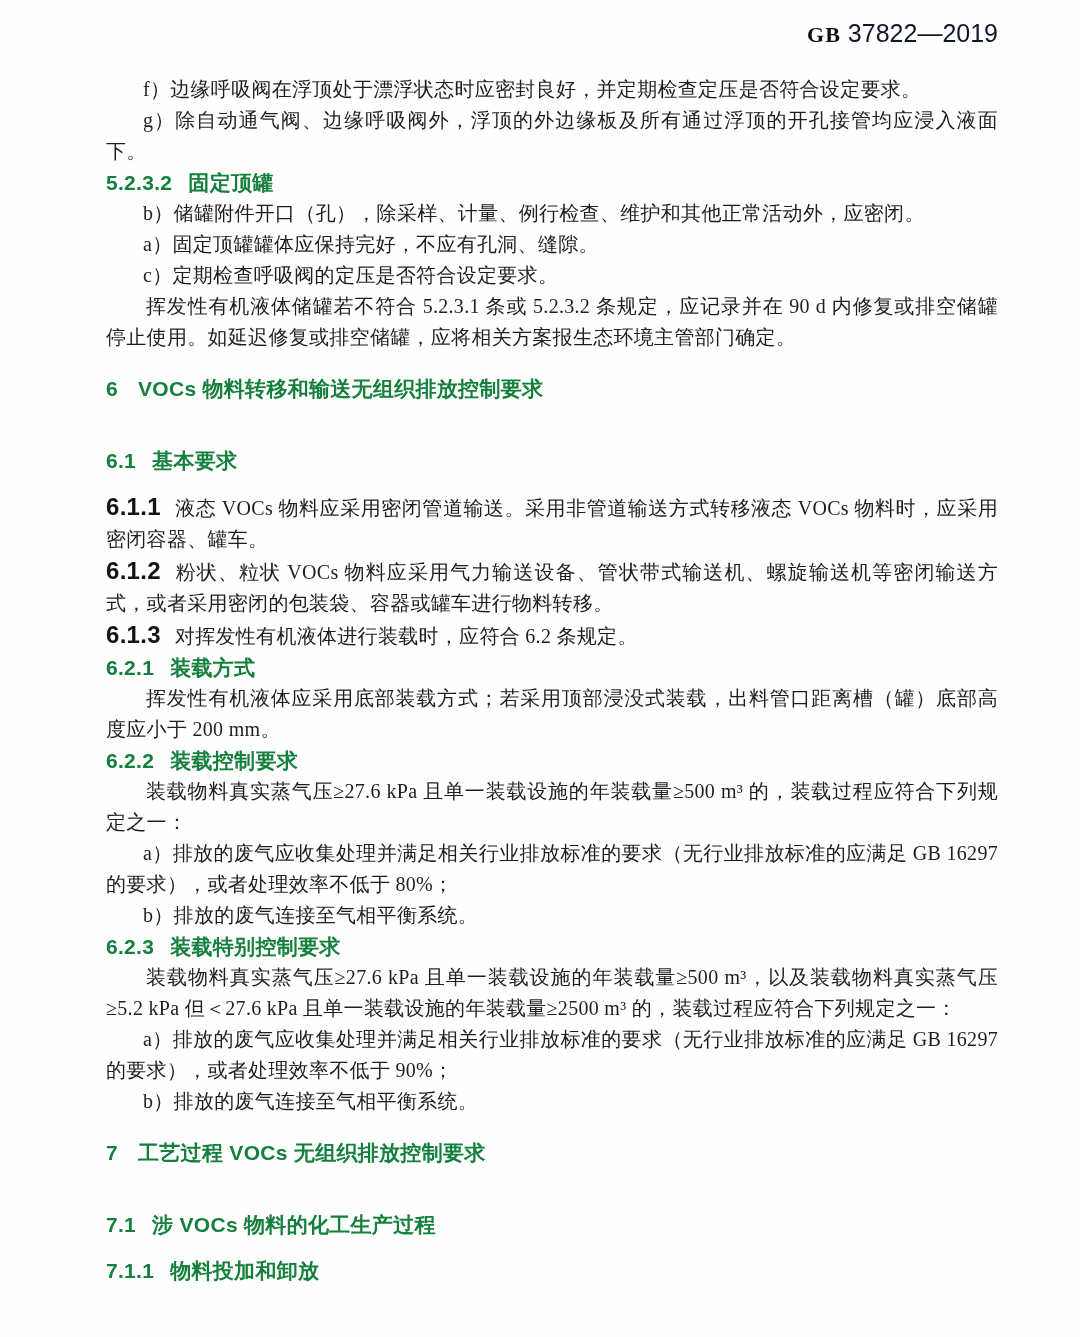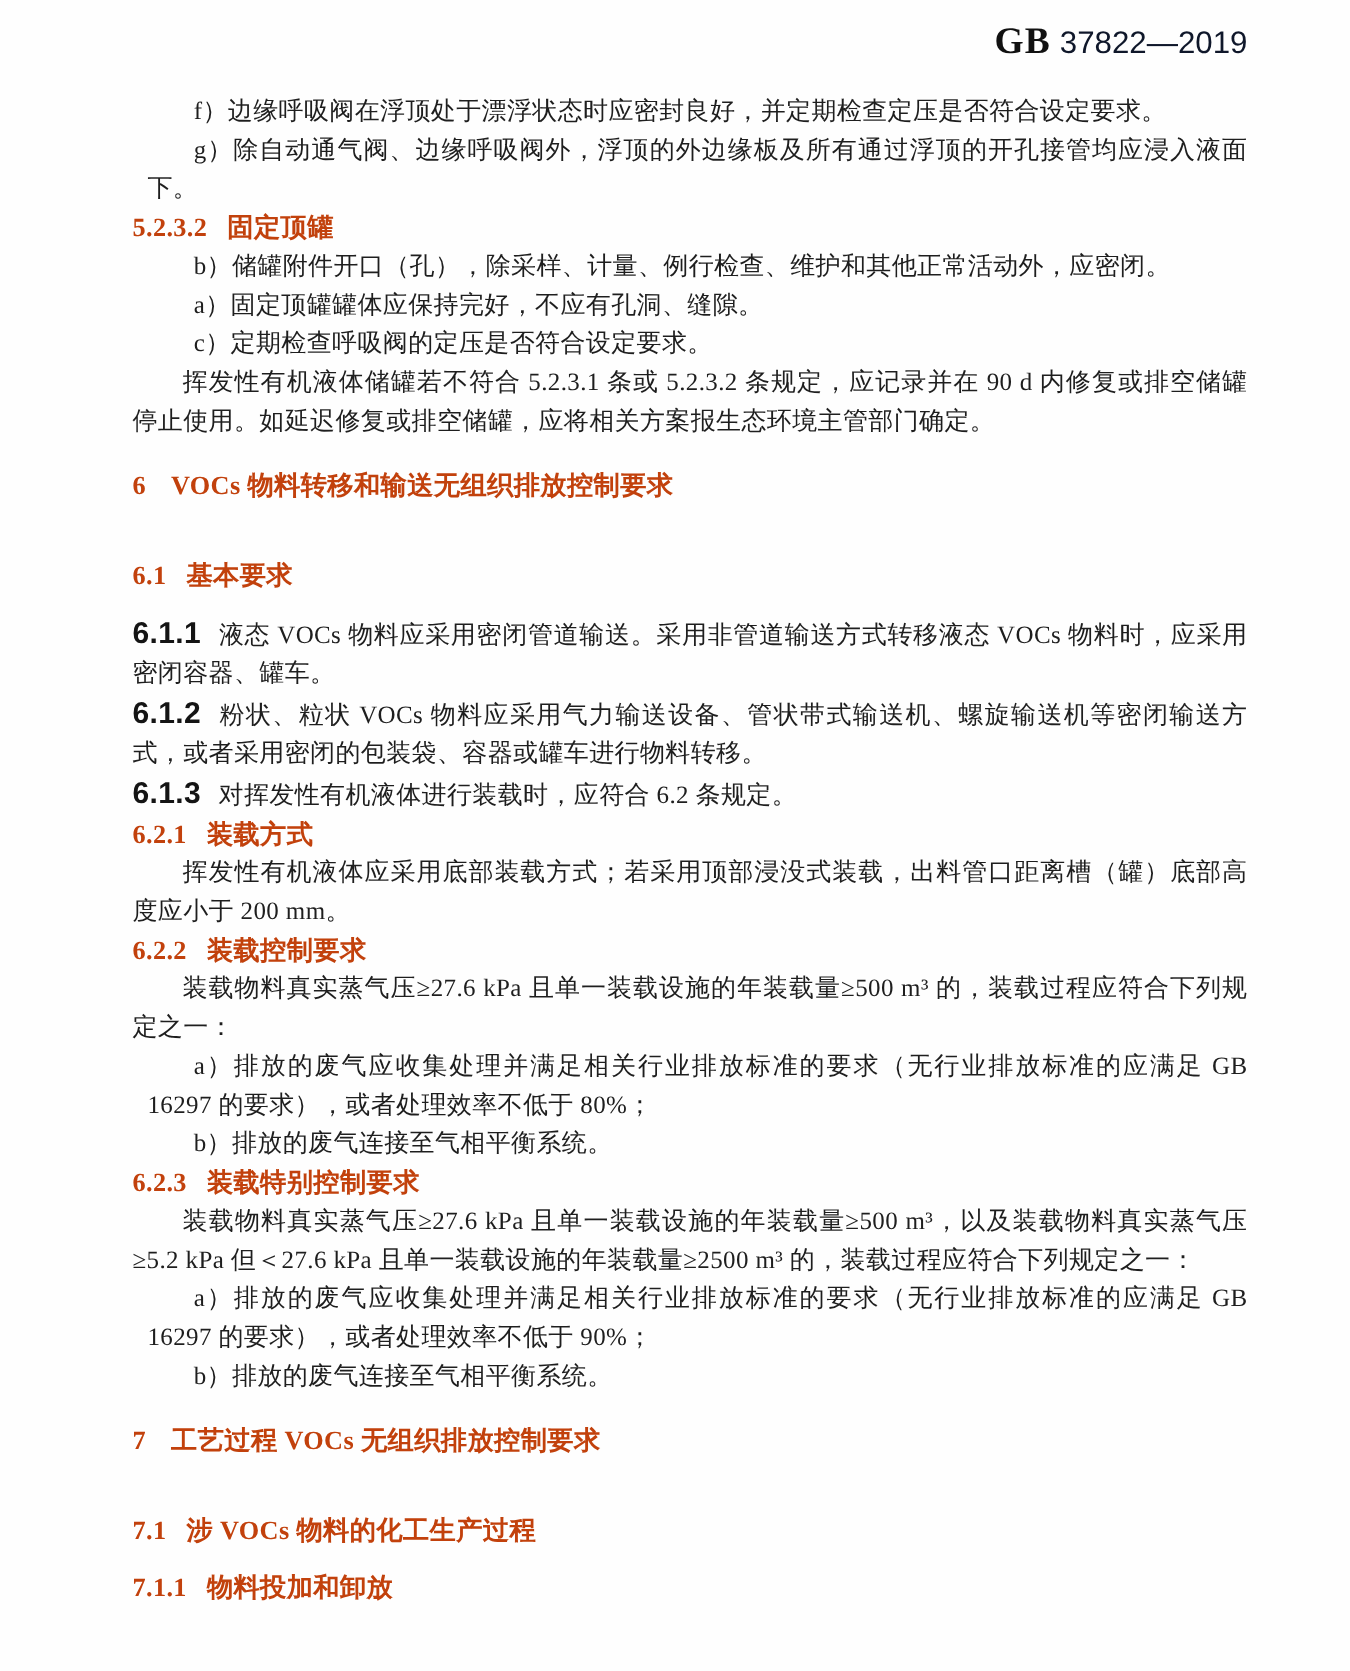--- a/index.html
+++ b/index.html
@@ -21,56 +21,56 @@
     padding-top: 16px;
     height: 34px;
     line-height: 34px;
     text-align: right;
     margin-bottom: 24px;
     white-space: nowrap;
   }
   .doc-header .code {
     font-family: "Liberation Serif", "DejaVu Serif", serif;
     font-weight: 700;
-    font-size: 30px;
+    font-size: 22px;
     letter-spacing: 1px;
     margin-right: 7px;
     color: #111;
   }
   .doc-header .number {
     font-family: "Liberation Sans", "DejaVu Sans", sans-serif;
     font-weight: 500;
     font-size: 25px;
     color: #0f172a;
   }
   .block {
     font-family: "Liberation Serif", "DejaVu Serif", serif;
     font-size: 20px;
     line-height: 31px;
     text-align: justify;
     letter-spacing: 0.3px;
     color: #1e1e1e;
   }
-  .item { text-indent: 37px; margin-left: 12px; }
+  .item { text-indent: 37px; }
   .para { text-indent: 40px; }
   .clause .clause-num {
     font-family: "Liberation Sans", "DejaVu Sans", sans-serif;
     font-weight: 700;
     font-size: 24px;
     margin-right: 14px;
     color: #141414;
   }
   .h1, .h2, .h3 {
-    font-family: Liberation Serif, serif;
+    font-family: Liberation Sans, sans-serif;
     font-weight: 700;
     font-size: 21px;
     line-height: 31px;
     text-align: left;
     letter-spacing: 0.3px;
-    color: #c2410c;
+    color: #15803d;
   }
   .h1 { margin-top: 20px; margin-bottom: 41px; }
   .h2 { margin-top: 6px;  margin-bottom: 15px; }
   .h3 { margin-top: 0;    margin-bottom: 0; }
   .h1 .head-num { margin-right: 20px; }
   .h2 .head-num, .h3 .head-num { margin-right: 16px; }
 </style>
 </head>
 <body>
 

